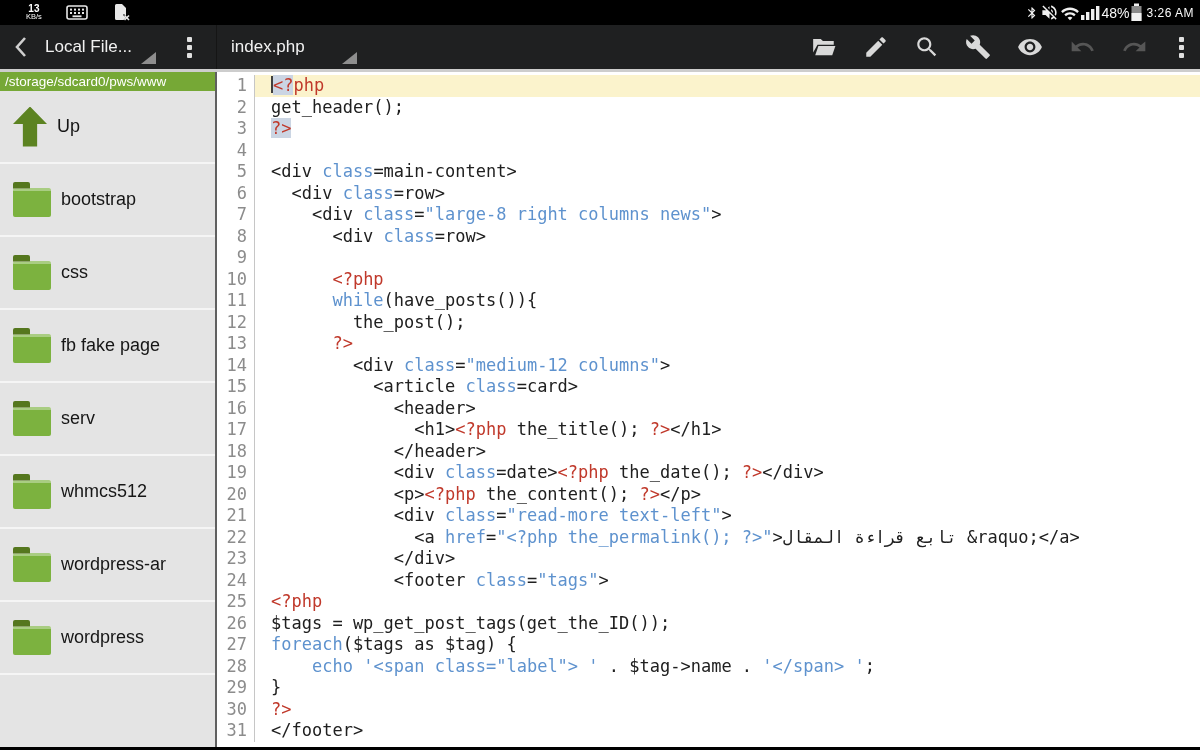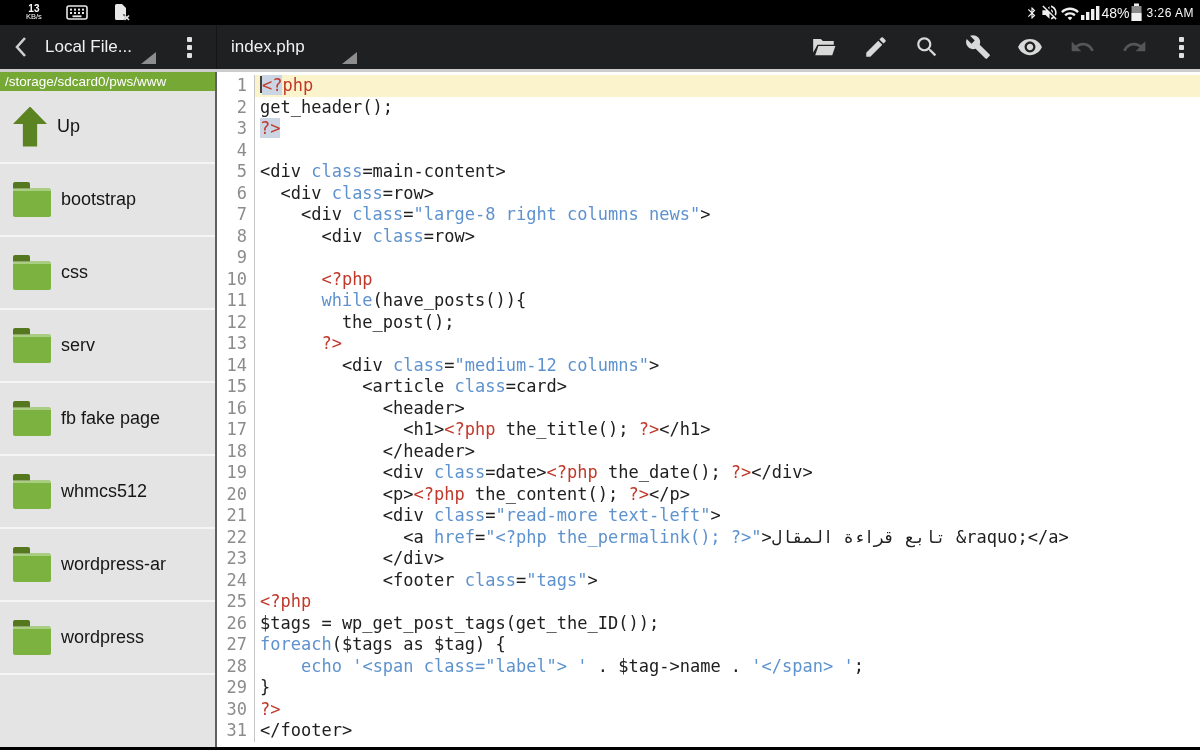--- a/index.html
+++ b/index.html
@@ -61,21 +61,21 @@
   .icon-up { width:34px; height:40px; background:#5c8321; flex:none;
              clip-path:polygon(50% 0,100% 44%,71% 44%,71% 100%,29% 100%,29% 44%,0 44%); }
 
   
   .editor { flex:1; padding-top:3px; background:#fff;
             font-family:"DejaVu Sans Mono","Liberation Mono",monospace;
             font-size:17px; overflow:hidden; }
   .codeline { display:flex; height:21.5px; line-height:21.5px; white-space:pre; }
   .ln { width:38px; flex:none; text-align:right; padding-right:7px;
         color:#8c8c8c; border-right:1px solid #c6c6c6; background:#fff; }
-  .lc { flex:1; padding-left:5px; color:#202020; }
+  .lc { flex:1; padding-left:16px; color:#202020; }
   .codeline.cur .lc { background:var(--curline,#fbf3cc); }
   .tk-k, .tk-s { color:var(--kw,#5e92ce); }
   .tk-r, .tk-rm { color:var(--php,#c0392b); }
   .tk-rm { background:var(--match,#cbd5e3); }
   .tk-t { color:var(--txt,#202020); }
   .caret { display:inline-block; width:2px; height:17px; background:#3f3f3f;
            vertical-align:-2px; margin-right:0; }
 </style>
 </head>
 <body>
@@ -198,25 +198,25 @@
         <div class="fitem">
           <span class="icon-folder"></span>
           <span class="label">bootstrap</span>
         </div>
         <div class="fitem">
           <span class="icon-folder"></span>
           <span class="label">css</span>
         </div>
         <div class="fitem">
           <span class="icon-folder"></span>
+          <span class="label">fb fake page</span>
+        </div>
+        <div class="fitem">
+          <span class="icon-folder"></span>
           <span class="label">serv</span>
-        </div>
-        <div class="fitem">
-          <span class="icon-folder"></span>
-          <span class="label">fb fake page</span>
         </div>
         <div class="fitem">
           <span class="icon-folder"></span>
           <span class="label">whmcs512</span>
         </div>
         <div class="fitem">
           <span class="icon-folder"></span>
           <span class="label">wordpress-ar</span>
         </div>
         <div class="fitem">

